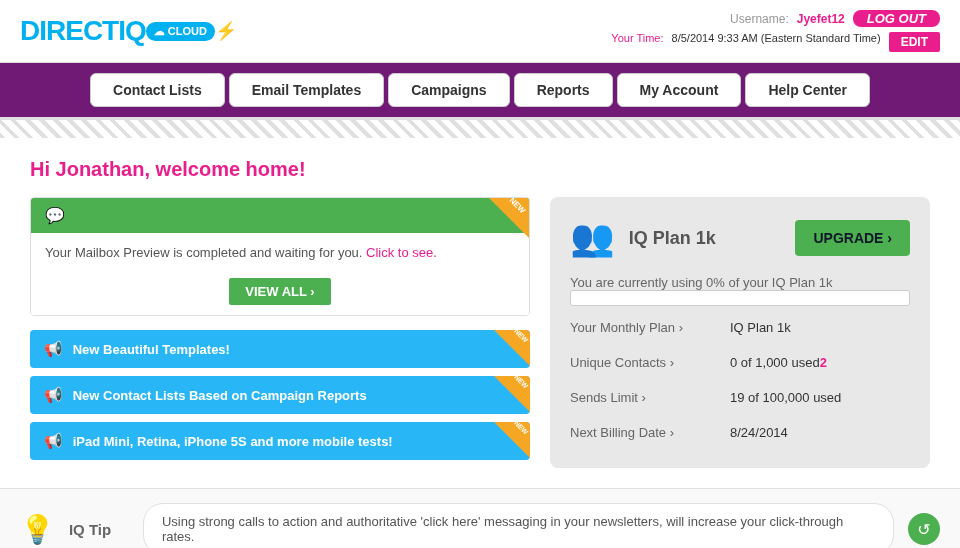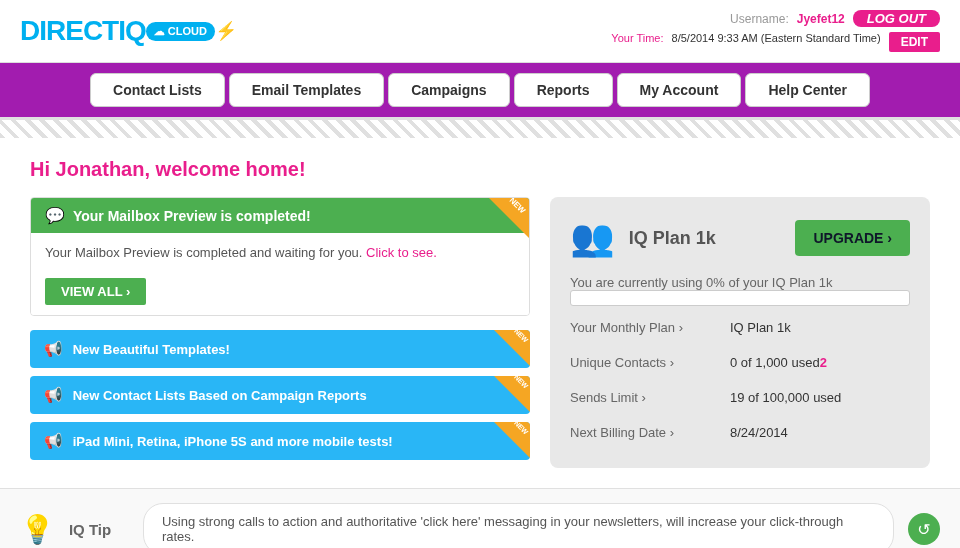--- a/index.html
+++ b/index.html
@@ -16,21 +16,21 @@
     .username-row { display: flex; align-items: center; gap: 8px; }
     .username-label { color: #999; font-size: 12px; }
     .username-val { color: #e91e8c; font-size: 12px; font-weight: bold; text-align: center; }
     .logout-btn { background: #e91e8c; color: #fff; border: none; padding: 1px 14px; font-size: 13px; font-weight: bold; cursor: pointer; border-radius: 8px; font-style: italic; }
     .time-row { display: flex; align-items: flex-start; gap: 8px; }
     .time-label { color: #e91e8c; font-size: 11px; }
     .time-val { color: #333; font-size: 11px; }
     .edit-btn { background: #e91e8c; color: #fff; border: none; padding: 3px 12px; font-size: 12px; font-weight: bold; cursor: pointer; border-radius: 2px; }
 
     
-    .nav { background: #a21caf; display: flex; justify-content: center; gap: 4px; padding: 10px 20px; border-bottom: 3px solid #e0e0e0; }
+    .nav { background: #701a75; display: flex; justify-content: center; gap: 4px; padding: 10px 20px; border-bottom: 3px solid #e0e0e0; }
     .nav-tab { border: 1.5px solid #ccc; border-radius: 6px; padding: 8px 22px; font-size: 14px; font-weight: bold; color: #333; cursor: pointer; background: #fff; white-space: nowrap; }
 
     
     .stripe-bar { height: 18px; background: repeating-linear-gradient(45deg, #e0e0e0 0px, #e0e0e0 4px, #fff 4px, #fff 10px); margin-bottom: 0; }
 
     
     .main { background: #fff; padding: 20px 30px 20px 30px; }
     .welcome { font-size: 20px; color: #333; margin-bottom: 16px; }
     .welcome span { color: #e91e8c; font-weight: bold; }
 
@@ -40,21 +40,21 @@
 
     
     .notification-box { border: 1.5px solid #ddd; border-radius: 4px; margin-bottom: 14px; overflow: hidden; position: relative; }
     .notif-header { background: #4caf50; color: #fff; padding: 8px 14px; display: flex; align-items: center; gap: 8px; font-weight: bold; font-size: 14px; }
     .notif-header .chat-icon { font-size: 16px; }
     .new-badge-corner { position: absolute; top: 0; right: 0; width: 0; height: 0; border-style: solid; border-width: 0 40px 40px 0; border-color: transparent #f5a623 transparent transparent; }
     .new-badge-text { position: absolute; top: 3px; right: 2px; color: #fff; font-size: 8px; font-weight: bold; transform: rotate(45deg); }
     .notif-body { padding: 12px 14px; background: #fff; }
     .notif-body p { font-size: 13px; color: #555; }
     .notif-body a { color: #e91e8c; text-decoration: none; }
-    .notif-footer { display: flex; justify-content: flex-start; padding: 6px 14px 10px 14px; background: #fff; }
+    .notif-footer { display: flex; justify-content: center; padding: 6px 14px 10px 14px; background: #fff; }
     .view-all-btn { background: #4caf50; color: #fff; border: none; padding: 6px 16px; font-size: 13px; font-weight: bold; cursor: pointer; border-radius: 2px; }
 
     
     .blue-bar { background: #29b6f6; color: #fff; padding: 10px 14px; border-radius: 4px; margin-bottom: 8px; display: flex; align-items: center; gap: 10px; font-weight: bold; font-size: 13px; position: relative; overflow: hidden; cursor: pointer; }
     .megaphone-icon { font-size: 15px; }
     .new-badge-bar { position: absolute; top: 0; right: 0; width: 0; height: 0; border-style: solid; border-width: 0 36px 36px 0; border-color: transparent #f5a623 transparent transparent; }
     .new-badge-bar-text { position: absolute; top: 2px; right: 1px; color: #fff; font-size: 7px; font-weight: bold; transform: rotate(45deg); }
 
     
     .plan-header { display: flex; align-items: center; gap: 14px; margin-bottom: 16px; }
@@ -122,21 +122,20 @@
     <span style="color:#e91e8c; font-weight:bold;">Hi Jonathan,</span><span> welcome home!</span>
   </div>
 
   <div class="content-grid">
 
     <div class="left-col">
 
       <div class="notification-box">
         <div class="notif-header">
           <span class="chat-icon">💬</span>
-          <span>Your Mailbox Preview is completed!</span>
         </div>
         <div class="new-badge-corner"></div>
         <div class="new-badge-text">NEW</div>
         <div class="notif-body">
           <p>
             <span>Your Mailbox Preview is completed and waiting for you.</span>
             <a href="#">Click to see.</a>
           </p>
         </div>
         <div class="notif-footer">

